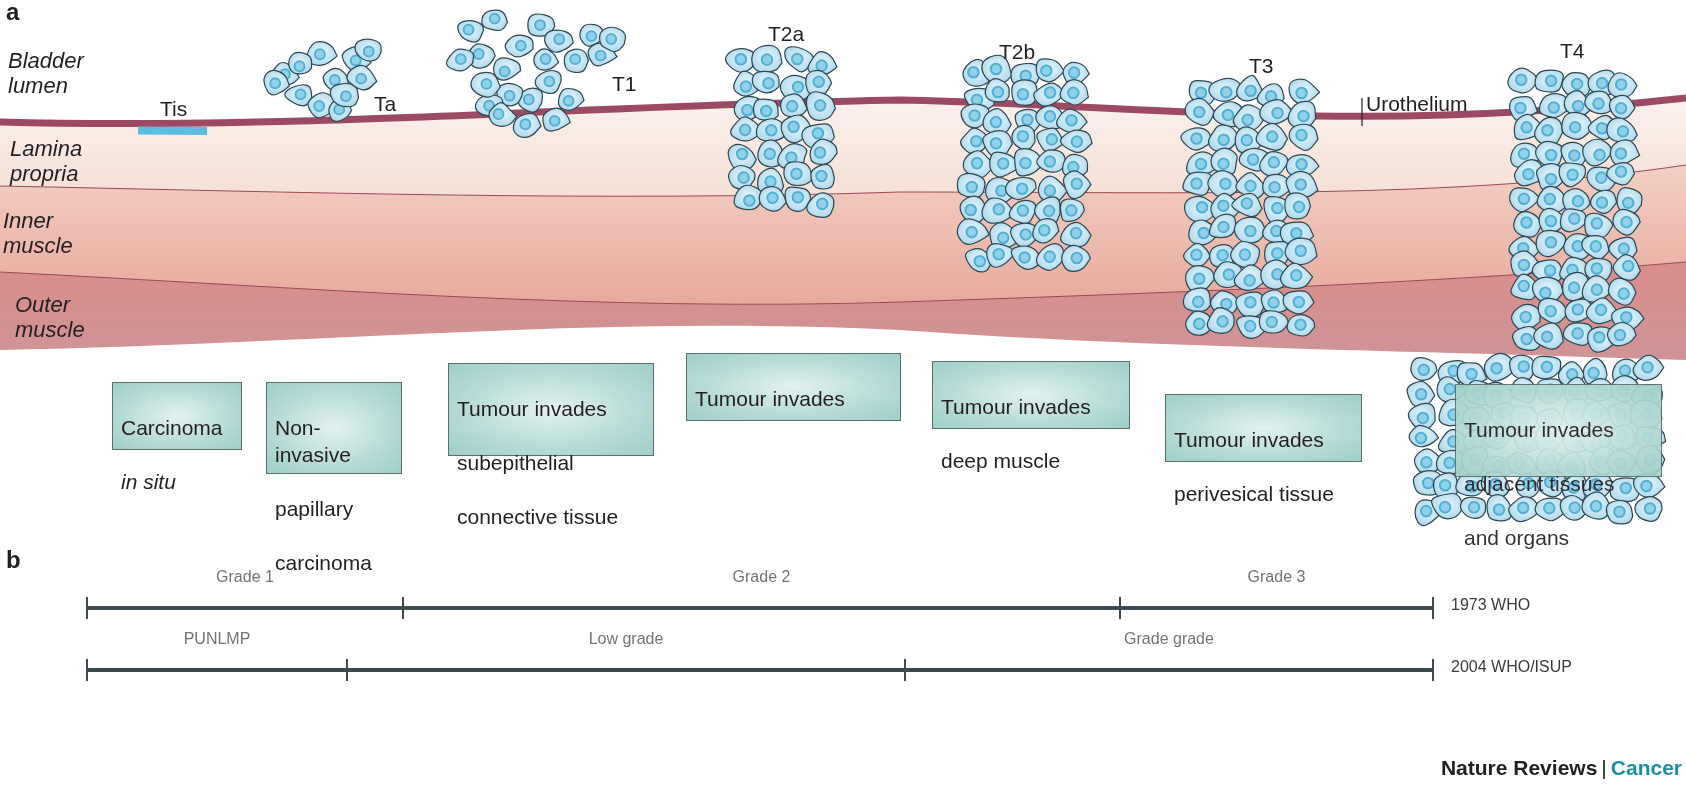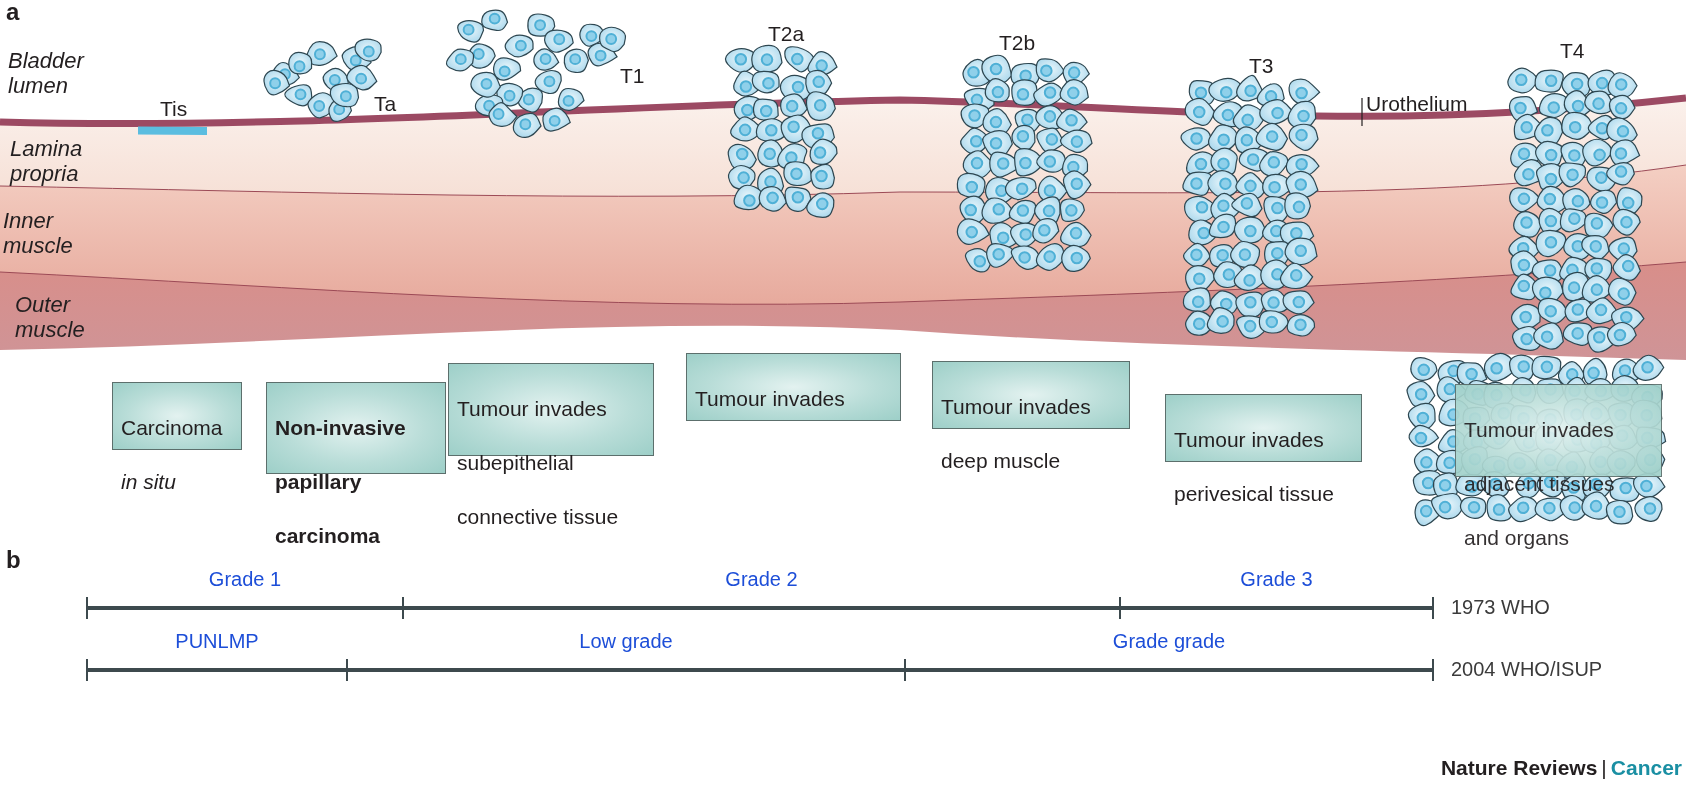--- a/index.html
+++ b/index.html
@@ -5,22 +5,22 @@
   html, body { margin:0; padding:0; background:#ffffff; }
   body { width:1686px; height:788px; position:relative; overflow:hidden;
          font-family:"Liberation Sans", "DejaVu Sans", sans-serif; color:#231f20; }
   #stage { position:absolute; left:0; top:0; width:1686px; height:788px; }
   .panel-letter { position:absolute; font-weight:bold; font-size:24px; }
   .layer-label { position:absolute; font-size:22px; line-height:25px; color:#231f20;font-style:italic; }
   .stage-label { position:absolute; font-size:21px; color:#231f20; }
   .desc-box { position:absolute; box-sizing:border-box; border:1.5px solid #5c6f6c;
               background: radial-gradient(ellipse at 50% 50%, #e3f2f0 0%, #b9ddd8 55%, #9dcfc8 100%);
               font-size:21px; line-height:27px; padding:4px 8px; color:#231f20; white-space:pre-line; }
-  .grade-label { position:absolute; font-size:20px; color:#1d4ed8; transform:translateX(-50%); white-space:nowrap; }
-  .system-label { position:absolute; font-size:20px; color:#3b3b3b; white-space:nowrap; }
+  .grade-label { position:absolute; font-size:16px; color:#737373; transform:translateX(-50%); white-space:nowrap; }
+  .system-label { position:absolute; font-size:16px; color:#3b3b3b; white-space:nowrap; }
   .credit { position:absolute; right:4px; top:756px; font-size:21px; white-space:nowrap; }
   .credit .journal { font-weight:bold; color:#231f20; }
   .credit .sep { color:#231f20; margin:0 4px; }
   .credit .sub { font-weight:bold; color:#1a8fa3; }
 </style>
 </head>
 <body>
 
 <div id="stage">
   <svg id="tissue" width="1686" height="540" style="position:absolute;left:0;top:0;">
@@ -655,31 +655,31 @@
     <div>muscle</div>
   </div>
   <div class="layer-label" style="left:15px;top:292px;">
     <div>Outer</div>
     <div>muscle</div>
   </div>
   <div class="stage-label" style="left:1366px;top:92px;">Urothelium</div>
 
   <div class="stage-label" style="left:160px;top:97px;">Tis</div>
   <div class="stage-label" style="left:374px;top:92px;">Ta</div>
-  <div class="stage-label" style="left:612px;top:64px;margin-left:8px;">T1</div>
+  <div class="stage-label" style="left:612px;top:72px;">T1</div>
   <div class="stage-label" style="left:768px;top:22px;">T2a</div>
-  <div class="stage-label" style="left:999px;top:31px;text-align:right;">T2b</div>
+  <div class="stage-label" style="left:999px;top:40px;text-align:right;">T2b</div>
   <div class="stage-label" style="left:1249px;top:54px;">T3</div>
   <div class="stage-label" style="left:1560px;top:39px;">T4</div>
 
   <div class="desc-box" style="left:112px;top:382px;width:130px;height:68px;">
     <div>Carcinoma</div>
     <div style="font-style:italic">in situ</div>
   </div>
-  <div class="desc-box" style="left:266px;top:382px;width:180px;height:92px;font-weight:bold;">
+  <div class="desc-box" style="left:266px;top:382px;width:136px;height:92px;">
     <div>Non-invasive</div>
     <div>papillary</div>
     <div>carcinoma</div>
   </div>
   <div class="desc-box" style="left:448px;top:363px;width:206px;height:93px;">
     <div>Tumour invades</div>
     <div>subepithelial</div>
     <div>connective tissue</div>
   </div>
   <div class="desc-box" style="left:686px;top:353px;width:215px;height:68px;">

